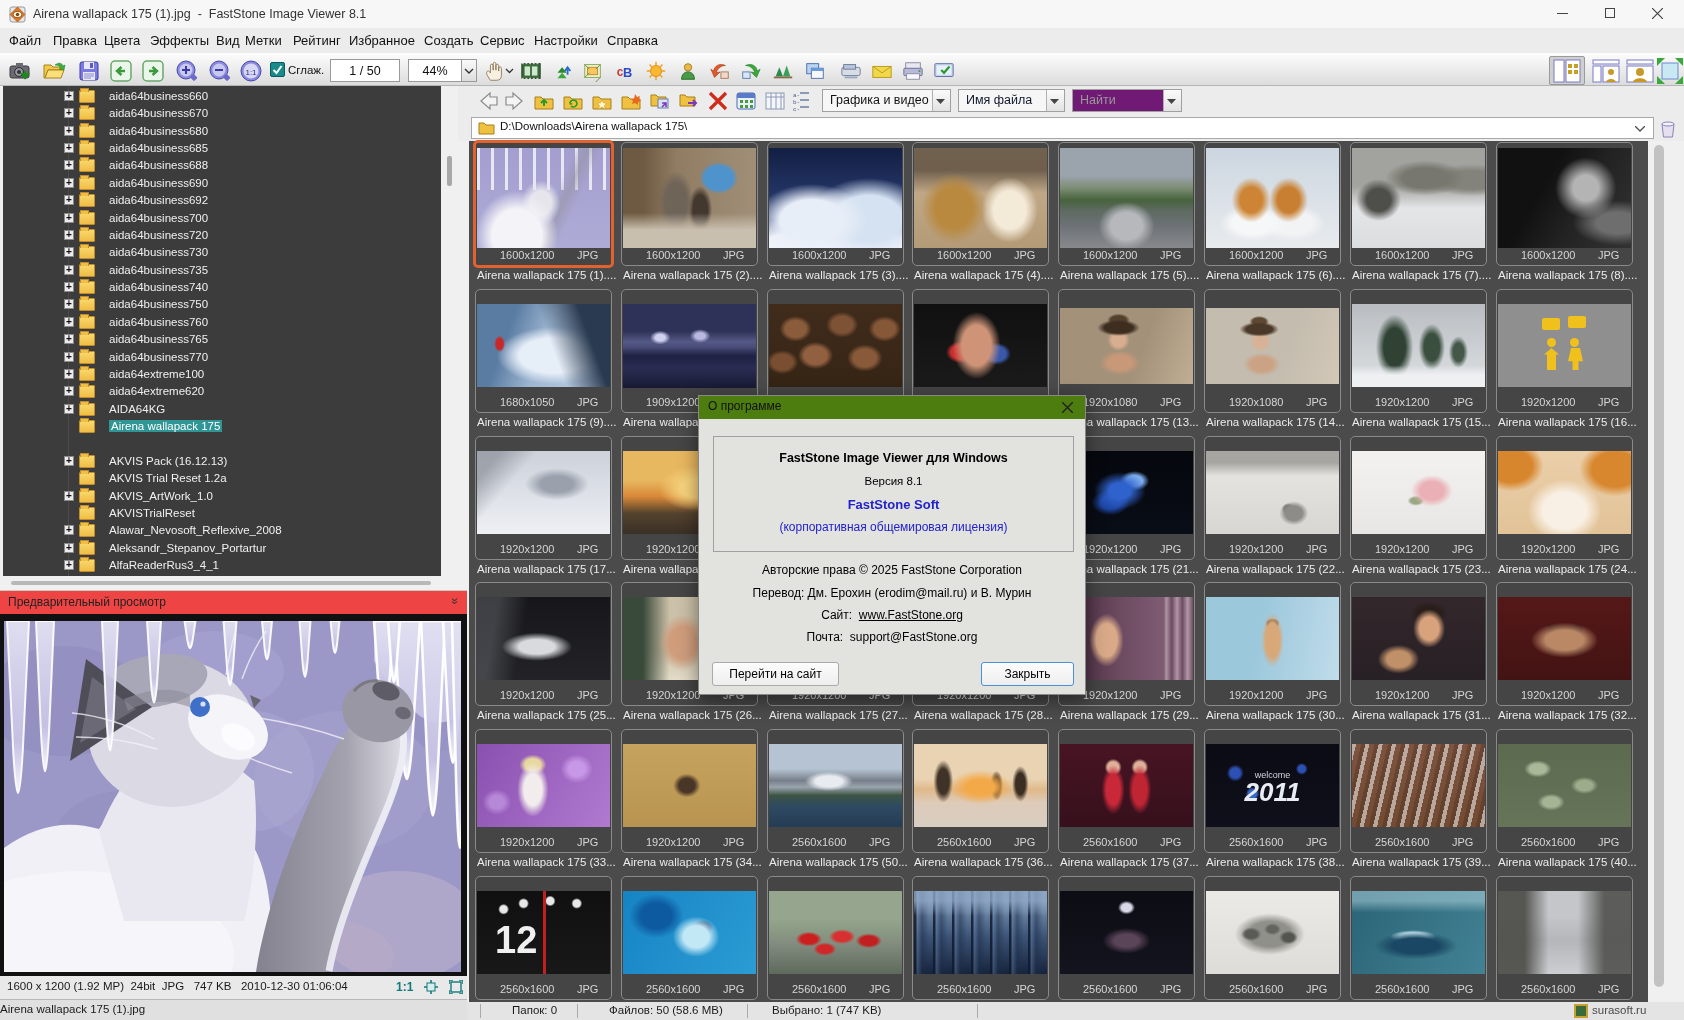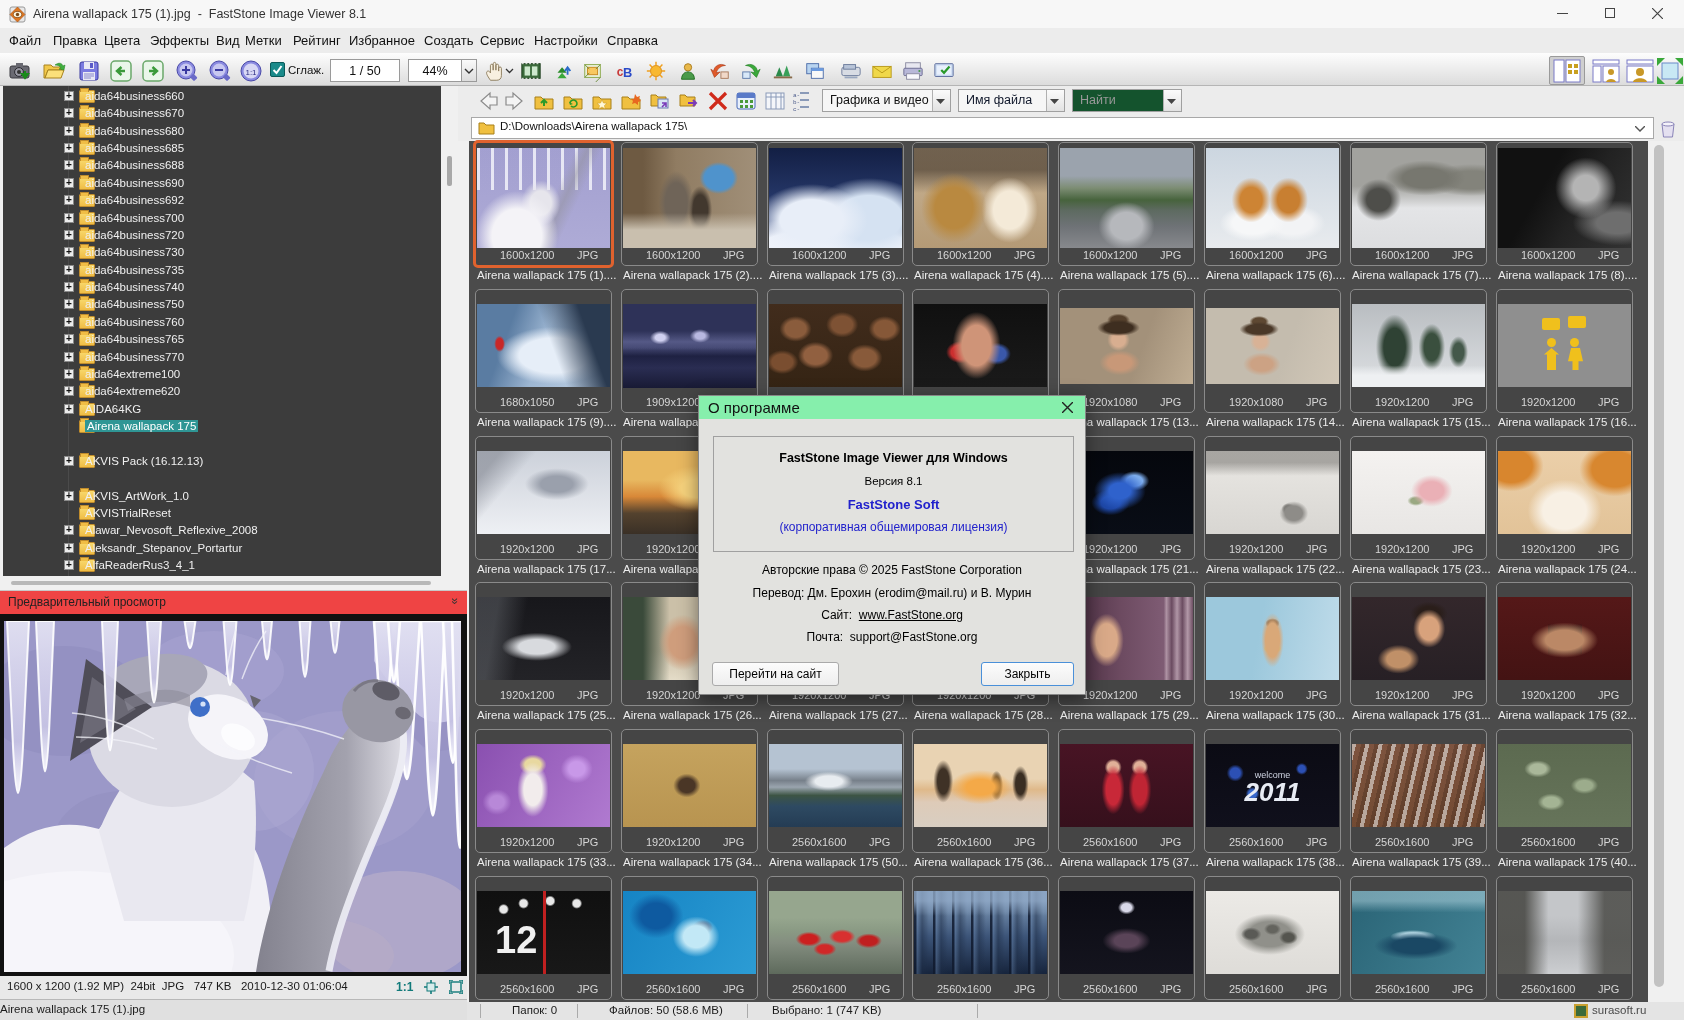--- a/index.html
+++ b/index.html
@@ -7,21 +7,21 @@
 .abs{position:absolute}
 #titlebar{left:0;top:0;width:1684px;height:28px;background:#f7f7f7}
 #menubar{left:0;top:28px;width:1684px;height:25px;background:#ececec}
 .mi{position:absolute;top:5px;font-size:13px;color:#111}
 #toolbar{left:0;top:53px;width:1684px;height:33px;background:linear-gradient(#fdfdfd,#dcdcdc);border-bottom:1px solid #b5b5b5}
 #tree{left:3px;top:86px;width:438px;height:490px;background:#3c3c3c;overflow:hidden}
 .trow{position:absolute;left:0;height:17px;width:438px;font-size:11.5px;color:#f0f0f0;white-space:nowrap}
 .plus{position:absolute;left:61px;top:3px;width:10px;height:10px;background:#ececec;border:1px solid #8a8a8a;font-size:10px;line-height:8px;text-align:center;color:#111;font-weight:bold}
 .fold{position:absolute;left:76px;top:2px;width:16px;height:13px;background:linear-gradient(#f8d96e,#f0bd45);border:1px solid #c08c2c;border-radius:1px}
 .fold:before{content:"";position:absolute;left:0;top:-3px;width:7px;height:3px;background:#f0bd45;border:1px solid #c08c2c;border-bottom:none;border-radius:1px 1px 0 0}
-.tlabel{position:absolute;left:82px;top:2px}
+.tlabel{position:absolute;left:106px;top:2px}
 #treehsb{left:3px;top:576px;width:438px;height:14px;background:#f0f0f0}
 #treevsb{left:441px;top:86px;width:17px;height:504px;background:#f0f0f0}
 #prevhdr{left:0;top:590px;width:467px;height:32px;background:#ef4444;border-top:1px solid #c8c8c8;font-size:12px;color:#222}
 #prevbox{left:0;top:614px;width:467px;height:362px;background:#111}
 #infobar{left:0;top:976px;width:467px;height:23px;background:#e9e9e9;font-size:11.5px;color:#1a1a1a}
 #fnamebar{left:0;top:999px;width:467px;height:21px;background:#e0e0e0;border-top:1px solid #b8b8b8;font-size:11.5px;color:#1a1a1a}
 #rtoolbar{left:458px;top:86px;width:1226px;height:31px;background:#ececec}
 #addrrow{left:458px;top:117px;width:1226px;height:24px;background:#ececec}
 #addrbox{left:471px;top:117px;width:1183px;height:22px;background:#fff;border:1px solid #a8a8a8;font-size:11.5px;color:#111}
 #thumbs{left:469px;top:141px;width:1179px;height:861px;background:#4b4b4b}
@@ -30,21 +30,21 @@
 .card{position:absolute;width:137px;height:124px;border:1px solid #8a8a8a;border-radius:5px;background:#454545}
 .card.sel{border:3px solid #e0622e;margin:-2px 0 0 -2px;width:141px;height:128px}
 .im{position:absolute;left:1px;width:133px;overflow:hidden}
 .dims{position:absolute;left:0;top:106px;width:135px;font-size:11px;color:#d6d6d6}
 .dims b{position:absolute;left:24px;font-weight:normal}
 .dims i{position:absolute;left:101px;font-style:normal}
 .fn{position:absolute;width:139px;height:15px;font-size:11.5px;color:#ececec;white-space:nowrap;overflow:hidden}
 #statusbar{left:467px;top:1002px;width:1217px;height:18px;background:#e4e4e4;font-size:11.5px;color:#1a1a1a}
 .sdiv{position:absolute;top:2px;width:1px;height:14px;background:#aaa}
 #dlg{left:698px;top:395px;width:388px;height:300px;background:#e2e2df;border:1px solid #888;box-shadow:0 5px 18px rgba(0,0,0,.45)}
-#dlgtitle{position:absolute;left:0;top:0;width:100%;height:23px;background:#86efac;font-size:15px;color:#111}
+#dlgtitle{position:absolute;left:0;top:0;width:100%;height:23px;background:#4d7c0f;font-size:12px;color:#111}
 .ctr{text-align:center;position:absolute;width:100%}
 
 </style></head><body>
 <div class="abs" id="titlebar">
 <svg class="abs" style="left:9px;top:6px" width="17" height="17" viewBox="0 0 17 17">
       <rect x="1" y="1" width="15" height="15" rx="2" fill="#e8e8e8" stroke="#999"></rect>
       <path d="M8.5 1 16 8.5 8.5 16 1 8.5Z" fill="#e07820" stroke="#a04a10" stroke-width=".6"></path>
       <ellipse cx="8.5" cy="8.5" rx="4.2" ry="3" fill="#fdf6e0" stroke="#6a3a10" stroke-width=".7"></ellipse>
       <circle cx="8.5" cy="8.5" r="1.7" fill="#7a4a18"></circle>
     </svg>
@@ -325,20 +325,24 @@
 <span class="tlabel">AIDA64KG</span>
 </div>
 <div class="trow" style="top:332.03000000000003px">
 <span class="fold"></span>
 <span class="tlabel" style="background:#2f9695;color:#fff;padding:0 2px">Airena wallapack 175</span>
 </div>
 <div class="trow" style="top:366.77000000000004px">
 <span class="plus">+</span>
 <span class="fold"></span>
 <span class="tlabel">AKVIS Pack (16.12.13)</span>
+</div>
+<div class="trow" style="top:384.14000000000004px">
+<span class="fold"></span>
+<span class="tlabel">AKVIS Trial Reset 1.2a</span>
 </div>
 <div class="trow" style="top:401.51000000000005px">
 <span class="plus">+</span>
 <span class="fold"></span>
 <span class="tlabel">AKVIS_ArtWork_1.0</span>
 </div>
 <div class="trow" style="top:418.88000000000005px">
 <span class="fold"></span>
 <span class="tlabel">AKVISTrialReset</span>
 </div>
@@ -523,21 +527,21 @@
       <path d="M0 0h9L4.5 5z" fill="#444"></path>
     </svg>
   </div>
 <div class="abs" style="left:958px;top:89px;width:107px;height:23px;background:#f6f6f6;border:1px solid #a0a0a0">
     <span style="position:absolute;left:7px;top:3px;font-size:12.5px;color:#0f172a">Имя файла</span>
     <span style="position:absolute;right:0;top:0;width:18px;height:21px;background:linear-gradient(#fbfbfb,#e2e2e2);border-left:1px solid #b0b0b0"></span>
     <svg style="position:absolute;right:5px;top:9px" width="9" height="5">
       <path d="M0 0h9L4.5 5z" fill="#444"></path>
     </svg>
   </div>
-<div class="abs" style="left:1072px;top:89px;width:110px;height:23px;background:#14532d;border:1px solid #a0a0a0">
+<div class="abs" style="left:1072px;top:89px;width:110px;height:23px;background:#701a75;border:1px solid #a0a0a0">
     <span style="position:absolute;left:7px;top:3px;font-size:12.5px;color:#999">Найти</span>
     <span style="position:absolute;right:0;top:0;width:18px;height:21px;background:linear-gradient(#fbfbfb,#e2e2e2);border-left:1px solid #b0b0b0"></span>
     <svg style="position:absolute;right:5px;top:9px" width="9" height="5">
       <path d="M0 0h9L4.5 5z" fill="#444"></path>
     </svg>
   </div>
 <div class="abs" id="addrrow"></div>
 <div class="abs" id="addrbox">
     <svg style="position:absolute;left:6px;top:3px" width="17" height="14" viewBox="0 0 17 14">
       <path d="M1 2h5l2 2h8v9H1z" fill="#f0c040" stroke="#a8801a"></path>

